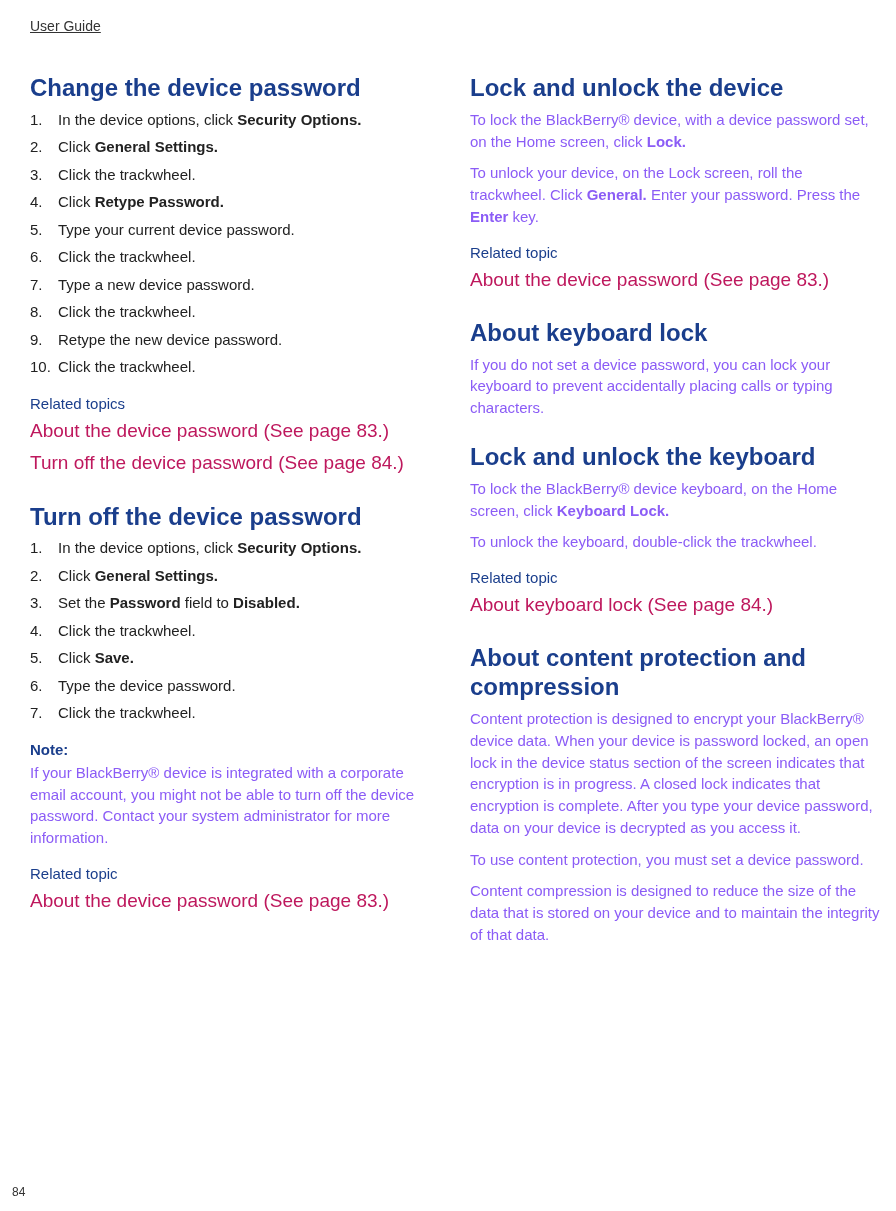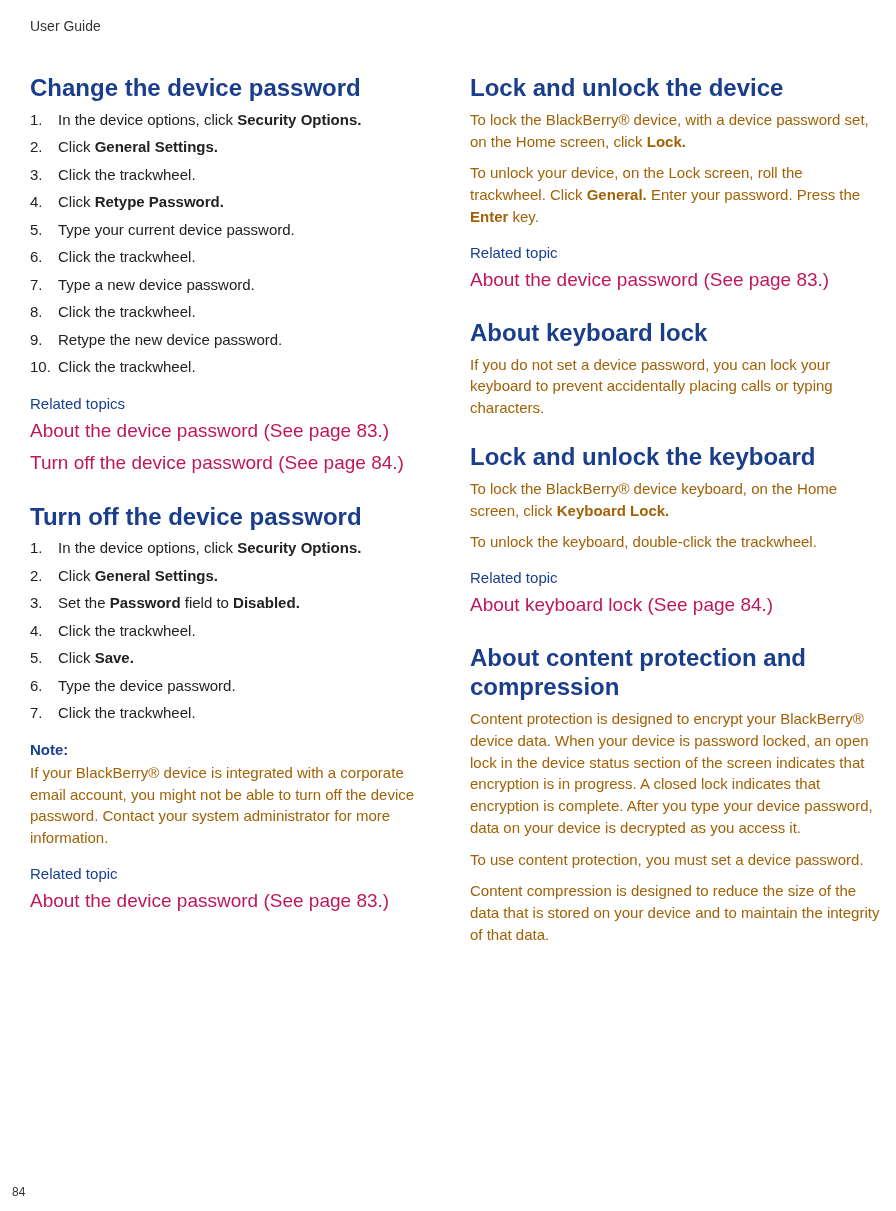--- a/index.html
+++ b/index.html
@@ -15,20 +15,21 @@
   .page {
     padding: 18px 14px 0 30px;
     box-sizing: border-box;
     height: 100%;
     position: relative;
   }
   .header {
     font-size: 14px;
     color: #333;
     margin-bottom: 40px;
+    text-decoration: underline;
   }
   .columns {
     display: flex;
     gap: 28px;
   }
   .col {
     flex: 1;
     min-width: 0;
   }
   h2.section-title {
@@ -47,21 +48,21 @@
   .note-heading {
     color: #1a3e8c;
     font-size: 15px;
     font-weight: 700;
     margin: 16px 0 2px 0;
   }
   p.body {
     font-size: 15px;
     line-height: 1.45;
     margin: 4px 0 10px 0;
-    color: #a16207;
+    color: #8b5cf6;
   }
   .link {
     color: #be185d;
     font-size: 19px;
     line-height: 1.6;
     margin: 2px 0;
   }
   ol.steps {
     list-style: none;
     padding: 0;

